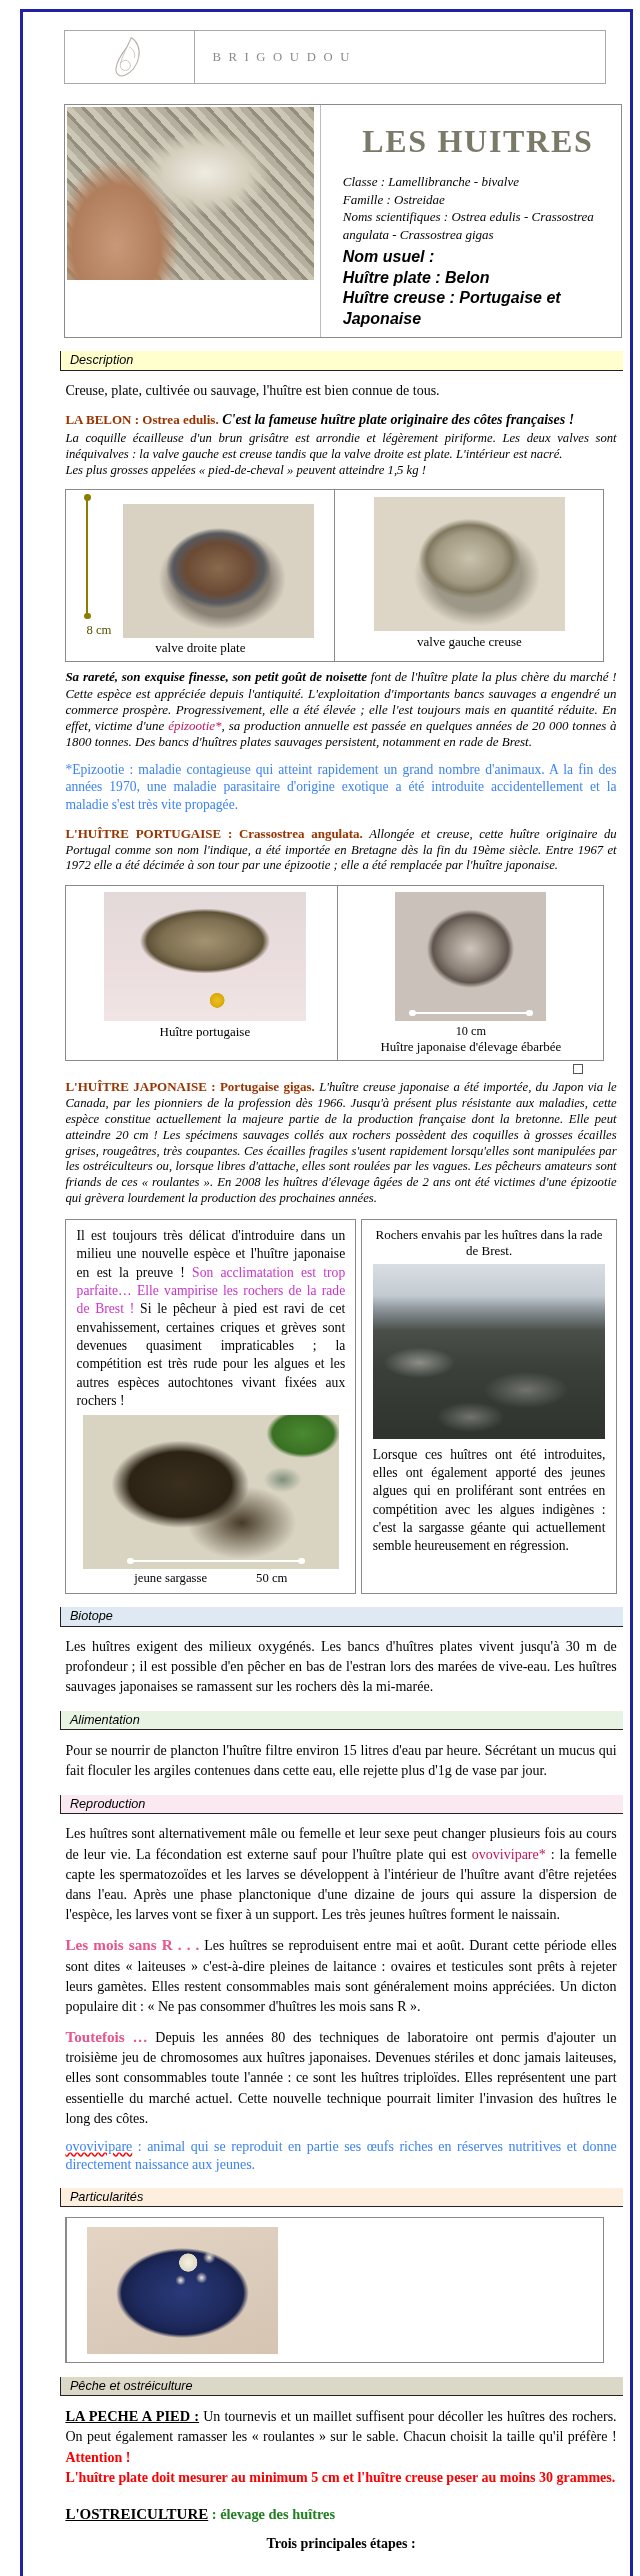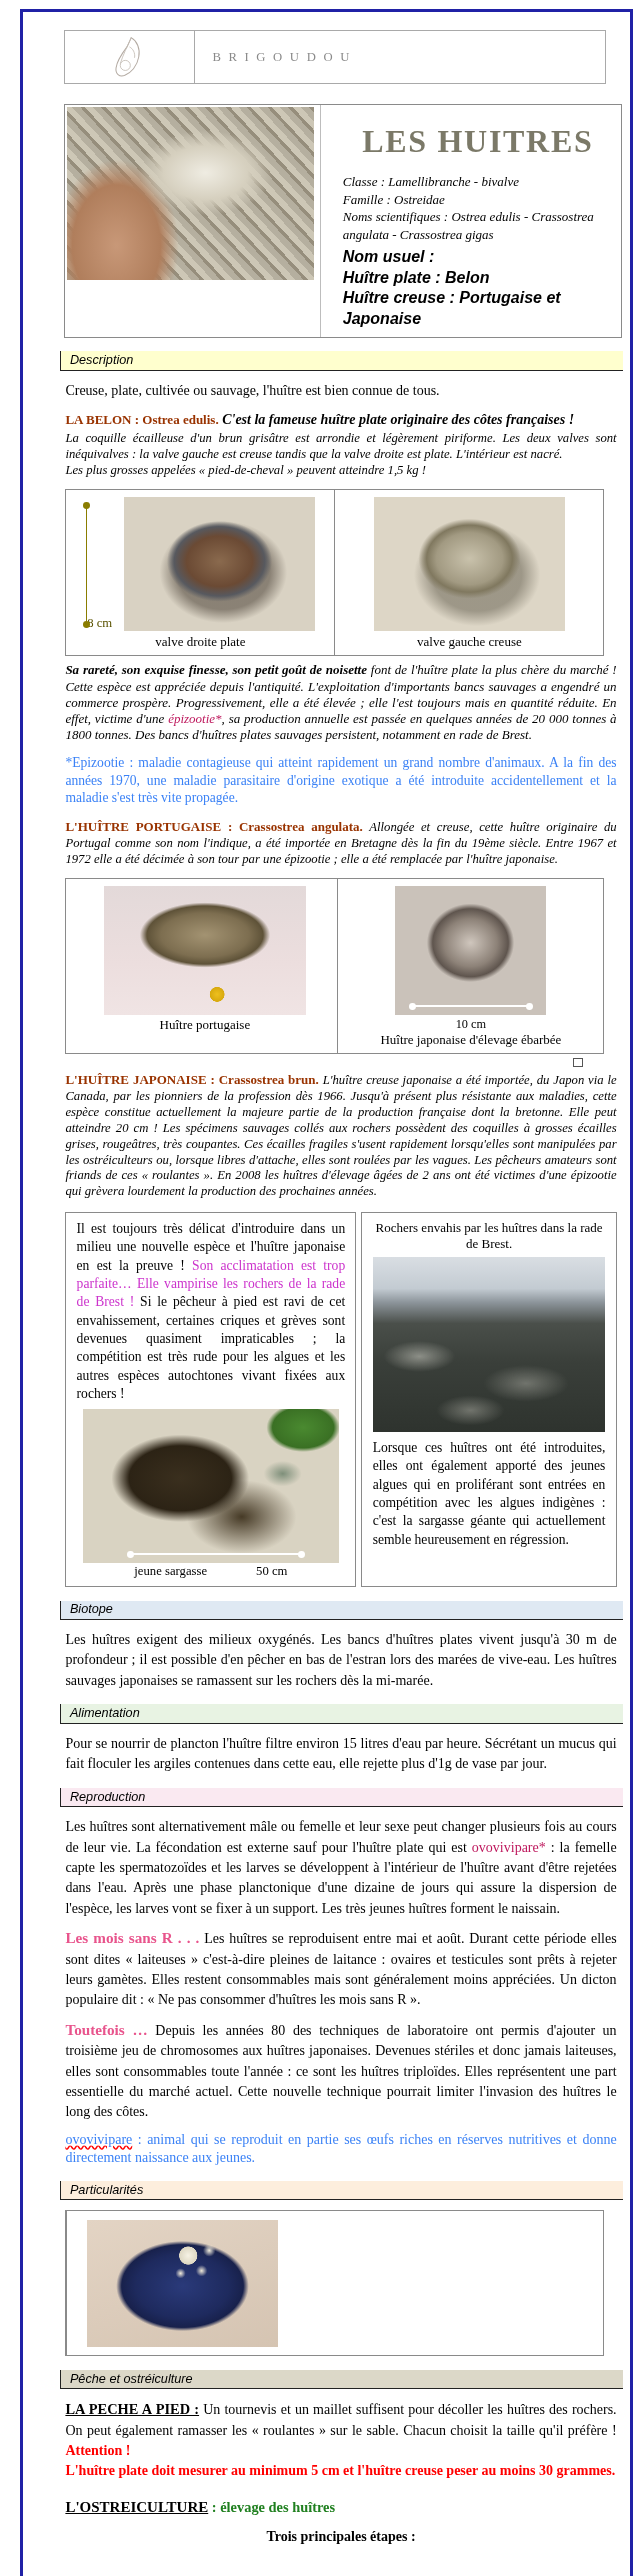--- a/index.html
+++ b/index.html
@@ -42,21 +42,21 @@
   .center{text-align:center;}
   
   .pbox{width:539px;border:0.8px solid #8a8a8a;box-sizing:border-box;background:#fff;}
   .ph{position:relative;overflow:hidden;}
   .cap{font-size:13px;text-align:center;margin-top:2.5px;}
   
   .valve-box{display:flex;margin-bottom:6.8px;}
   .valve-cell{width:50%;padding:6.8px 3.4px 5.1px;display:flex;flex-direction:column;align-items:center;}
   .valve-cell + .valve-cell{border-left:0.8px solid #8a8a8a;}
   .vwrap{display:flex;align-items:flex-end;gap:12px;}
-  .vscale-col{display:flex;flex-direction:row;align-items:flex-end;}
+  .vscale-col{display:flex;flex-direction:column;align-items:flex-start;}
   .vline{width:1.7px;height:119px;background:#8a7d00;position:relative;margin-bottom:6.8px;}
   .vline::before,.vline::after{content:"";position:absolute;left:-2.5px;width:6.8px;height:6.8px;border-radius:50%;background:#8a7d00;}
   .vline::before{top:-3.4px;} .vline::after{bottom:-3.4px;}
   .vscale-lab{font-size:12.7px;color:#5a5200;}
   
   .hscale{position:absolute;bottom:7.6px;left:10%;right:10%;height:1.7px;background:#fff;}
   .hscale::before,.hscale::after{content:"";position:absolute;top:-2.5px;width:6.8px;height:6.8px;border-radius:50%;background:#fff;}
   .hscale::before{left:-1.7px;} .hscale::after{right:-1.7px;}
   .hscale.short{right:40%;}
   
@@ -211,21 +211,21 @@
         <div class="ph ph-japo">
             <div class="hscale"></div>
           </div>
         <div class="cap" style="font-size:12.3px;">10 cm</div>
         <div class="cap" style="margin-top:0;">Huître japonaise d'élevage ébarbée</div>
       </div>
     </div>
     <span class="anchor-box"></span>
 
     <p class="ipara" style="margin-top:5.1px;">
-      <span class="maroon sp-title" style="font-style:normal;">L'HUÎTRE JAPONAISE : Crassostrea brun.</span>
+      <span class="maroon sp-title" style="font-style:normal;">L'HUÎTRE JAPONAISE : Portugaise gigas.</span>
       <span>L'huître creuse japonaise a été importée, du Japon via le Canada, par les pionniers de la profession dès 1966. Jusqu'à présent plus résistante aux maladies, cette espèce constitue actuellement la majeure partie de la production française dont la bretonne. Elle peut atteindre 20 cm ! Les spécimens sauvages collés aux rochers possèdent des coquilles à grosses écailles grises, rougeâtres, très coupantes. Ces écailles fragiles s'usent rapidement lorsqu'elles sont manipulées par les ostréiculteurs ou, lorsque libres d'attache, elles sont  roulées par les vagues. Les pêcheurs amateurs sont friands  de ces « roulantes ». En 2008 les huîtres d'élevage âgées de 2 ans ont été victimes d'une épizootie qui grèvera lourdement la production des prochaines années.</span>
     </p>
 
     <div class="inv">
       <div class="inv-left">
         <p class="para" style="margin:0;font-size:13.6px;line-height:1.35;">
           <span>Il est toujours très délicat d'introduire dans un milieu une nouvelle espèce et l'huître japonaise en est la preuve ! </span><span class="magenta">Son acclimatation est trop parfaite… Elle vampirise les rochers de la rade de Brest !</span><span> Si le pêcheur à pied est ravi de cet envahissement, certaines criques et grèves sont devenues quasiment impraticables ; la compétition est très rude pour les algues et les autres espèces autochtones vivant fixées aux rochers !</span>
         </p>
         <div class="ph ph-sarg">
             <div class="hscale" style="left:18%;right:14%;"></div>

